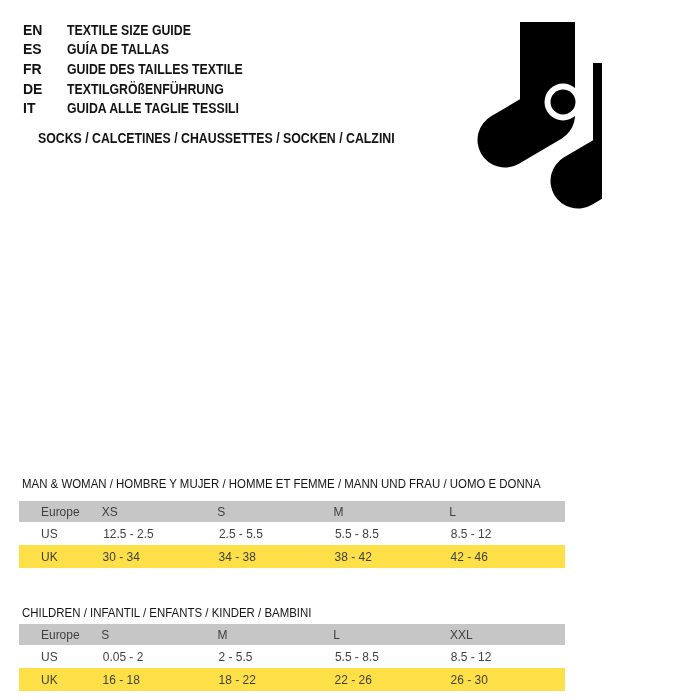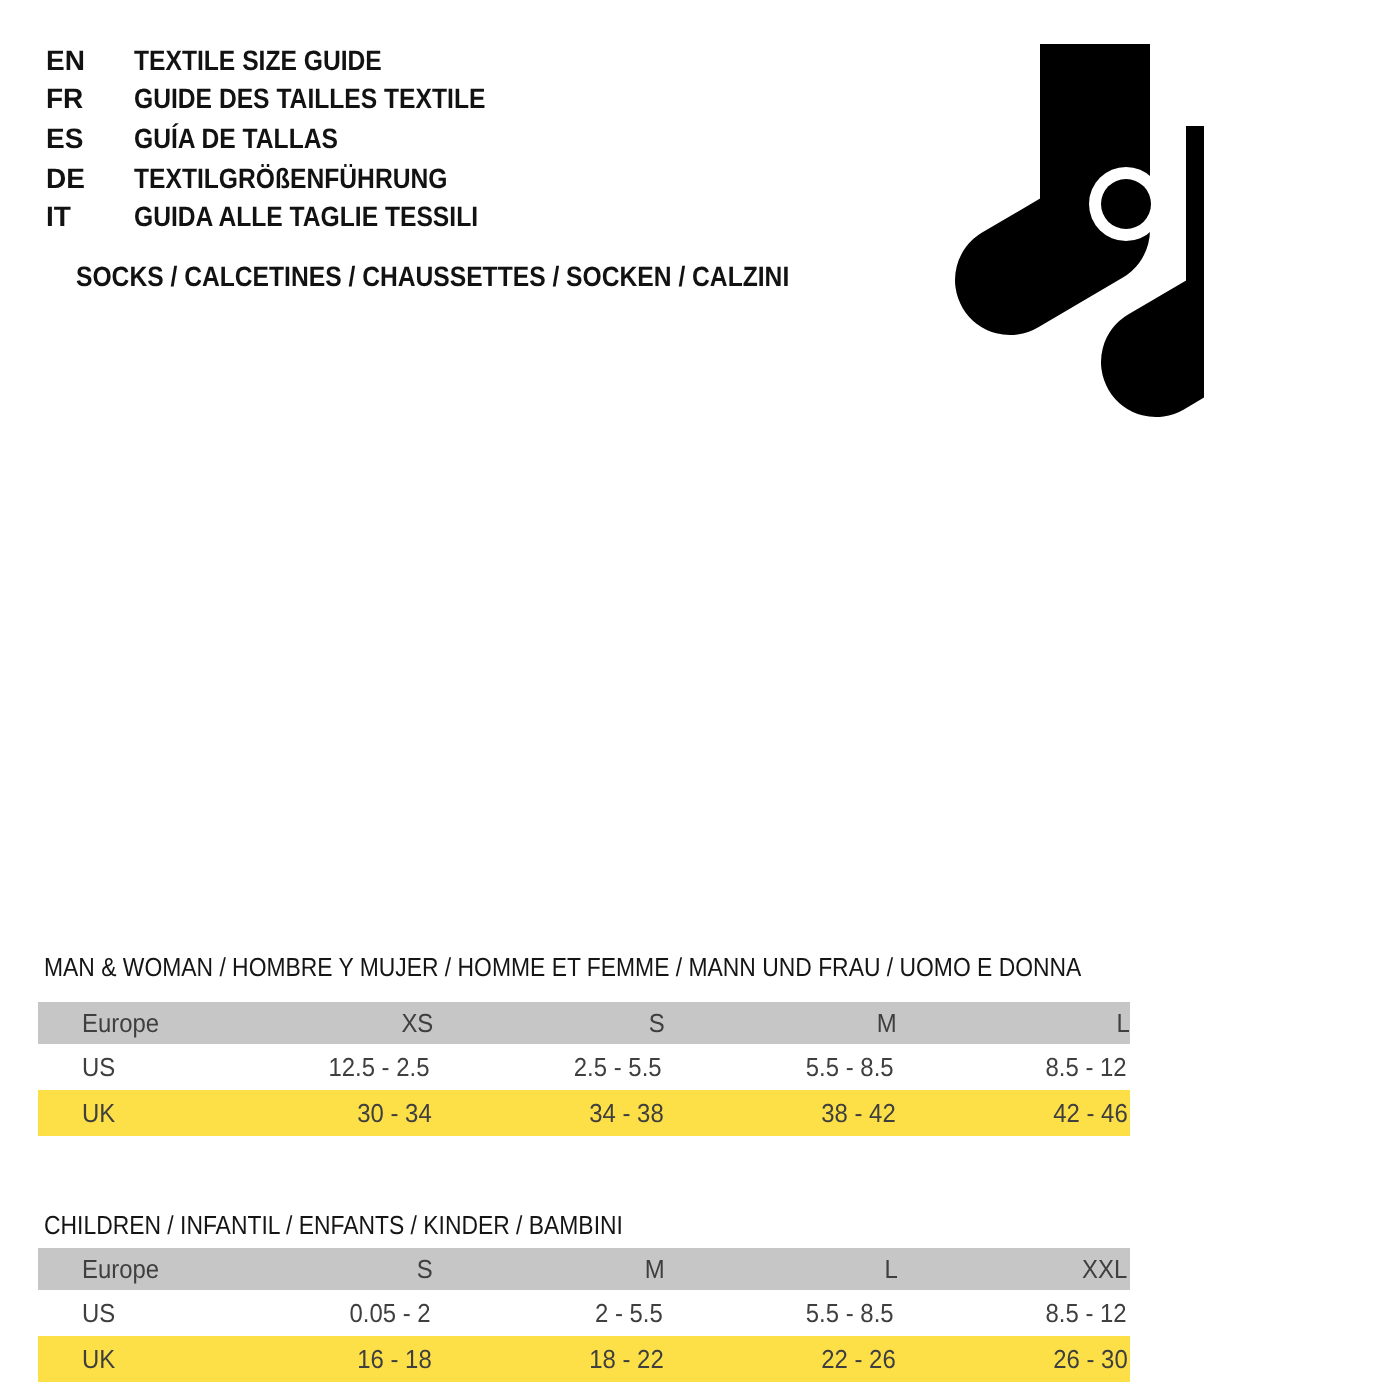--- a/index.html
+++ b/index.html
@@ -54,21 +54,21 @@
     border-collapse: collapse;
     table-layout: fixed;
     font-size: 13px;
     color: #3f3f3f;
   }
   .size-table-1 { top: 501px; }
   .size-table-2 { top: 624px; }
 
   .size-table th, .size-table td {
     font-weight: normal;
-    text-align: right;
+    text-align: left;
     padding: 0;
     vertical-align: middle;
   }
   .size-table thead tr { background: #c6c6c6; height: 21px; }
   .size-table tbody tr { height: 23px; margin-left: 26px; }
   .size-table tbody tr.alt { background: #fde047; }
   .size-table .first { text-align: left; padding-left: 22px; }
 
   .cellc {
     display: inline-block;
@@ -87,26 +87,26 @@
 <body>
 
 <div class="page">
 
   <div class="lang-block">
     <div class="lang-row">
       <span class="lang-code">EN</span>
       <span class="cond">TEXTILE SIZE GUIDE</span>
     </div>
     <div class="lang-row">
+      <span class="lang-code">ES</span>
+      <span class="cond">GUÍA DE TALLAS</span>
+    </div>
+    <div class="lang-row">
       <span class="lang-code">FR</span>
       <span class="cond">GUIDE DES TAILLES TEXTILE</span>
-    </div>
-    <div class="lang-row">
-      <span class="lang-code">ES</span>
-      <span class="cond">GUÍA DE TALLAS</span>
     </div>
     <div class="lang-row">
       <span class="lang-code">DE</span>
       <span class="cond">TEXTILGRÖßENFÜHRUNG</span>
     </div>
     <div class="lang-row">
       <span class="lang-code">IT</span>
       <span class="cond">GUIDA ALLE TAGLIE TESSILI</span>
     </div>
   </div>

